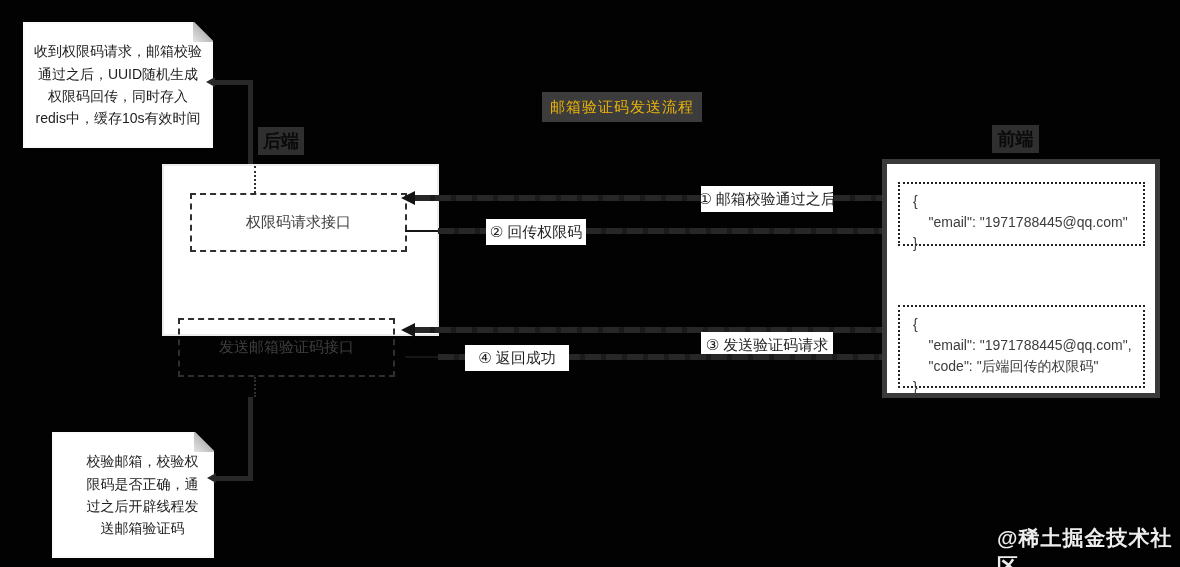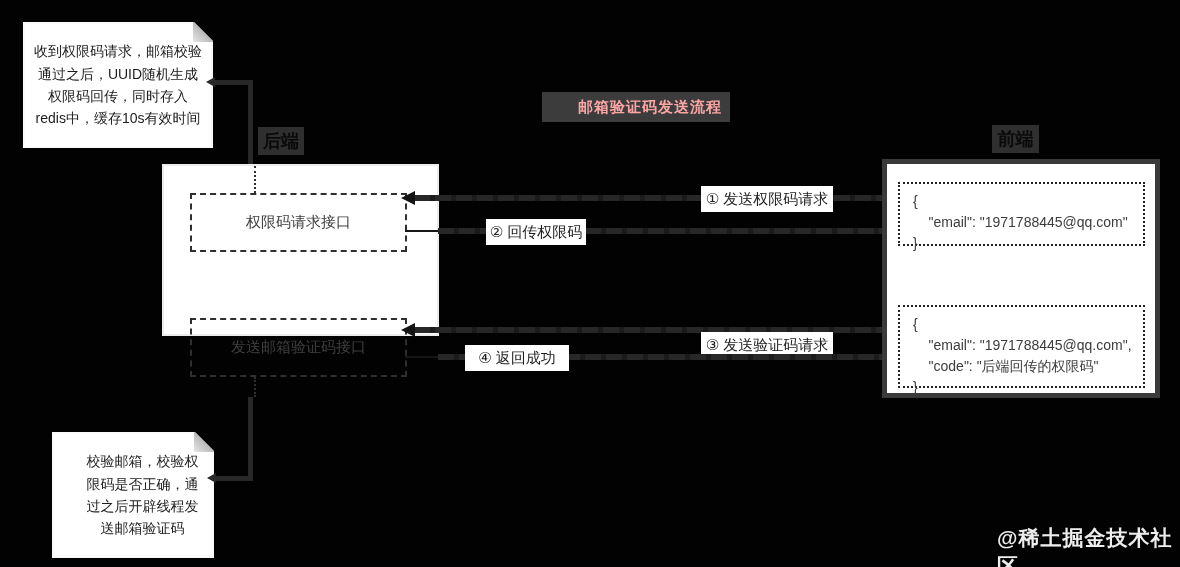--- a/index.html
+++ b/index.html
@@ -20,24 +20,23 @@
     position:absolute;top:-2px;right:-2px;width:20px;height:20px;
     background:linear-gradient(225deg,#020202 0 46%,#b9b9b9 48%,#e6e6e6 100%);
   }
   
   .darklabel{
     position:absolute;background:#2f2f2f;color:#0a0a0a;font-weight:bold;
     font-size:18px;display:flex;align-items:center;justify-content:center;
     box-sizing:border-box;
   }
   .title{
-    position:absolute;background:#3c3c3c;color:#fca5a5;font-weight:bold;
+    position:absolute;background:#3c3c3c;color:#eab308;font-weight:normal;
     font-size:15px;display:flex;align-items:center;justify-content:center;
     letter-spacing:1px;
-    padding-left:28px;
   }
   
   .bigbox{position:absolute;background:#ffffff;box-sizing:border-box;}
   .bigbox.backend{border:2px solid #ececec;}
   .bigbox.frontend{border:5px solid #3a3a3a;}
   .dashedbox{
     position:absolute;border:2px dashed #2f2f2f;box-sizing:border-box;
     display:flex;align-items:center;justify-content:center;
     color:#3f3f3f;font-size:15px;
   }
@@ -94,21 +93,21 @@
 
   <div class="darklabel" style="left:258px;top:127px;width:46px;height:28px;">后端</div>
 
   <div class="darklabel" style="left:992px;top:125px;width:47px;height:28px;">前端</div>
 
   <div class="bigbox backend" style="left:162px;top:164px;width:277px;height:172px;">
     <div class="vdotted" style="left:90px;top:0px;height:27px;"></div>
     <div class="dashedbox" style="left:26px;top:27px;width:217px;height:59px;">
       <span>权限码请求接口</span>
     </div>
-    <div class="dashedbox" style="left:26px;top:152px;width:217px;height:59px;">
+    <div class="dashedbox" style="left:14px;top:152px;width:217px;height:59px;">
       <span>发送邮箱验证码接口</span>
     </div>
     <div class="vdotted" style="left:90px;top:211px;height:20px;"></div>
   </div>
 
   <div class="bigbox frontend" style="left:882px;top:159px;width:278px;height:239px;">
     <div class="dottedbox" style="left:11px;top:18px;width:247px;height:64px;">
       <div class="json">{
     "email": "1971788445@qq.com"
 }</div>
@@ -116,21 +115,21 @@
     <div class="dottedbox" style="left:11px;top:141px;width:247px;height:83px;">
       <div class="json">{
     "email": "1971788445@qq.com",
     "code": "后端回传的权限码"
 }</div>
     </div>
   </div>
 
   <div class="bar" style="left:414px;top:195px;width:468px;"></div>
   <div class="arrowhead-left" style="left:401px;top:191px;"></div>
-  <div class="linelabel" style="left:701px;top:186px;width:132px;height:26px;">① 发送权限码请求</div>
+  <div class="linelabel" style="left:701px;top:186px;width:132px;height:26px;">① 邮箱校验通过之后</div>
 
   <div class="stub" style="left:405px;top:230px;width:36px;"></div>
   <div class="bar" style="left:438px;top:228px;width:444px;"></div>
   <div class="linelabel" style="left:486px;top:219px;width:100px;height:26px;">② 回传权限码</div>
 
   <div class="bar" style="left:414px;top:327px;width:468px;"></div>
   <div class="arrowhead-left" style="left:401px;top:323px;"></div>
   <div class="linelabel" style="left:701px;top:332px;width:132px;height:26px;">③ 发送验证码请求</div>
 
   <div class="stub" style="left:405px;top:356px;width:36px;"></div>

